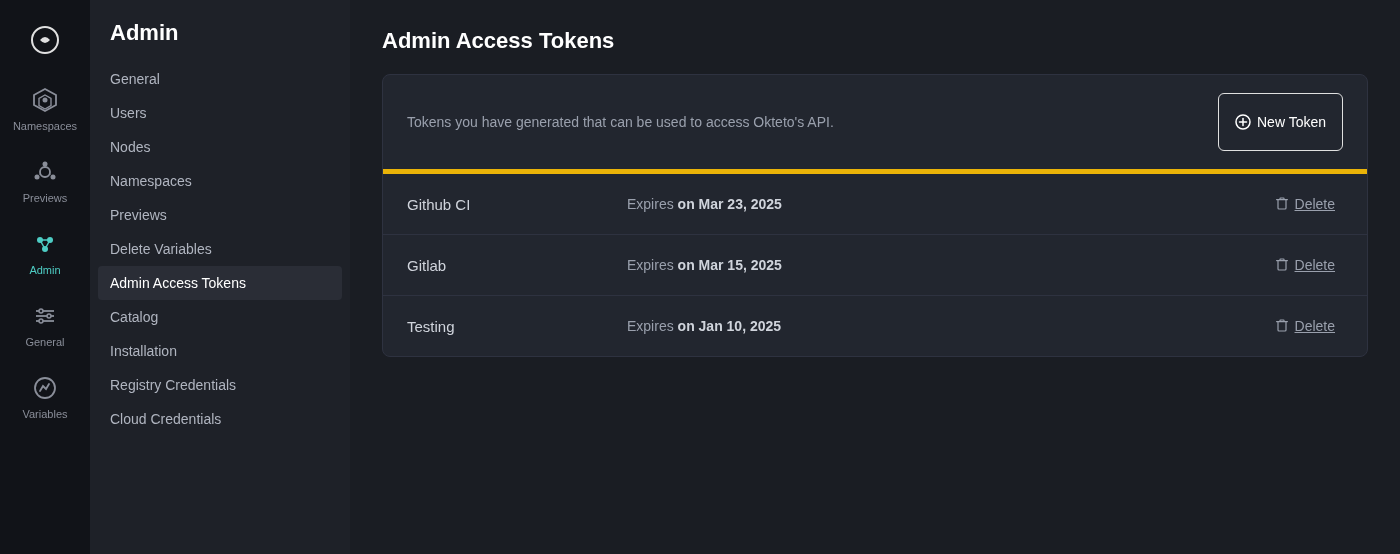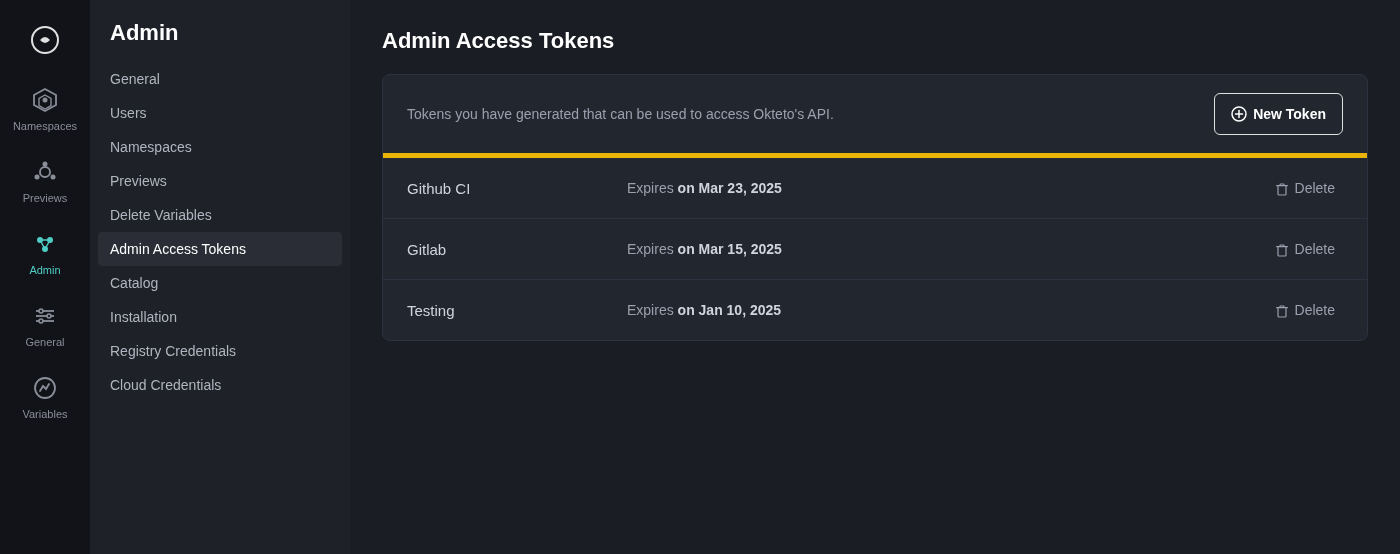--- a/index.html
+++ b/index.html
@@ -120,23 +120,23 @@
 
     .new-token-btn {
       display: flex;
       align-items: center;
       gap: 6px;
       background: transparent;
       border: 1.5px solid #e0e0e0;
       border-radius: 6px;
       color: #ffffff;
       font-size: 14px;
-      padding: 12px 16px;
+      padding: 20px 16px;
       cursor: pointer;
-      font-weight: 700;
+      font-weight: 400;
       margin-left: 44px;
     }
 
     
     .token-row {
       display: flex;
       align-items: center;
       padding: 18px 24px;
       border-bottom: 1px solid #2e3240;
     }
@@ -153,29 +153,30 @@
       flex: 1;
       font-size: 14px;
       color: #9aa0ad;
     }
     .token-expires strong {
       color: #d0d4dc;
       font-weight: 600;
     }
     .delete-btn {
       display: flex;
-      align-items: flex-end;
+      align-items: flex-start;
       gap: 6px;
       background: transparent;
       border: none;
       color: #9aa0ad;
       font-size: 14px;
       cursor: pointer;
       padding: 4px 8px;
       border-radius: 4px;
+      text-decoration: underline;
     }
 
     
     svg {
       display: block;
     }
   </style>
 </head>
 <body>
 
@@ -254,20 +255,21 @@
     <span class="icon-label">Variables</span>
   </div>
 
 </div>
 
 <div class="nav-sidebar">
   <div class="nav-sidebar-title">Admin</div>
 
   <a class="nav-sidebar-item">General</a>
   <a class="nav-sidebar-item">Users</a>
+  <a class="nav-sidebar-item">Nodes</a>
   <a class="nav-sidebar-item">Namespaces</a>
   <a class="nav-sidebar-item">Previews</a>
   <a class="nav-sidebar-item">Delete Variables</a>
   <a class="nav-sidebar-item active">Admin Access Tokens</a>
   <a class="nav-sidebar-item">Catalog</a>
   <a class="nav-sidebar-item">Installation</a>
   <a class="nav-sidebar-item">Registry Credentials</a>
   <a class="nav-sidebar-item">Cloud Credentials</a>
 </div>
 

